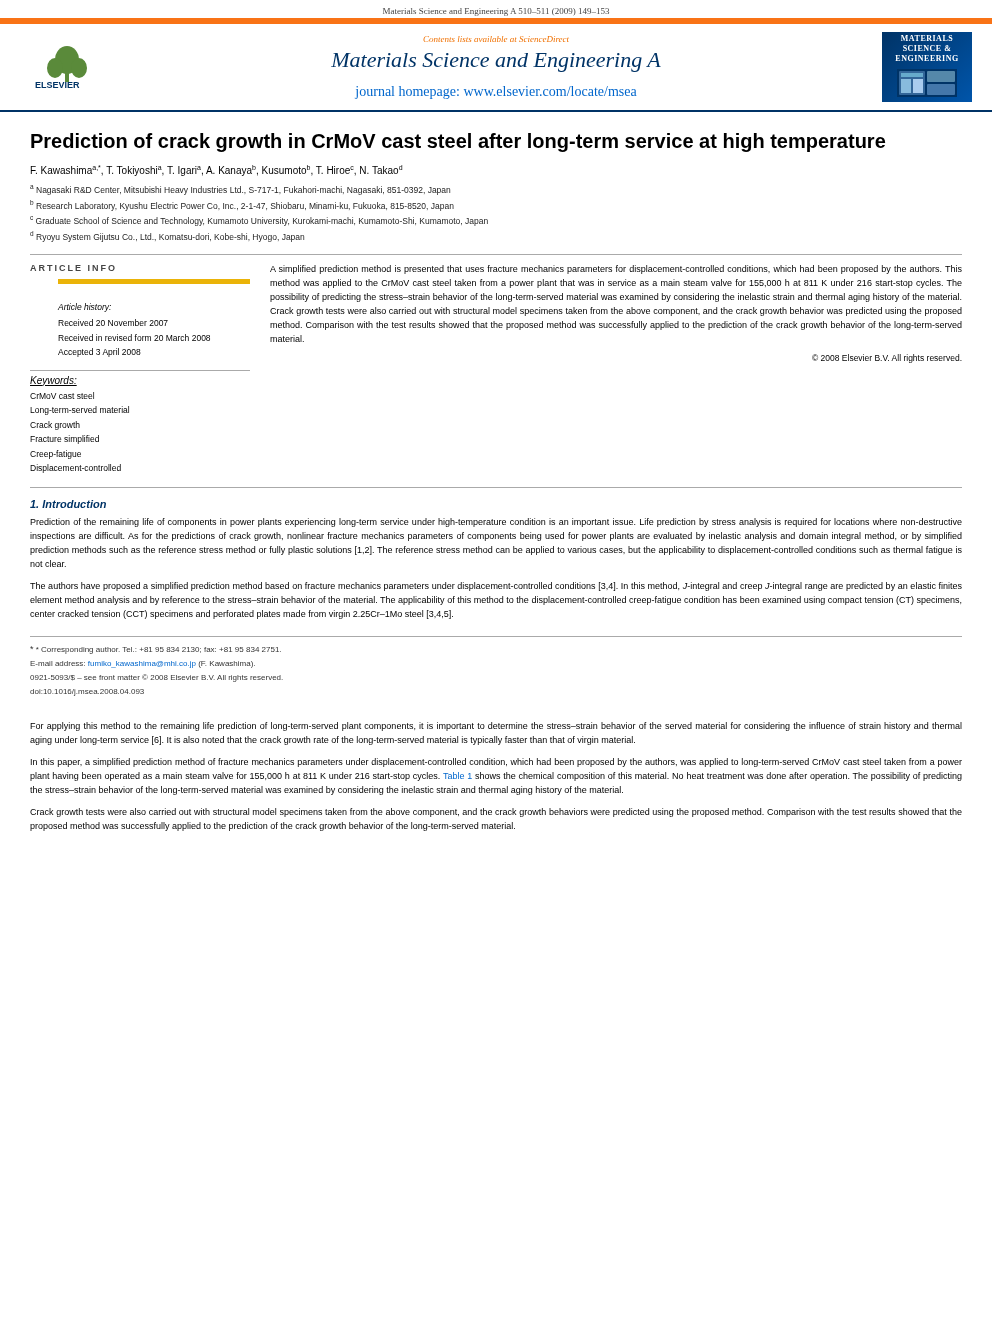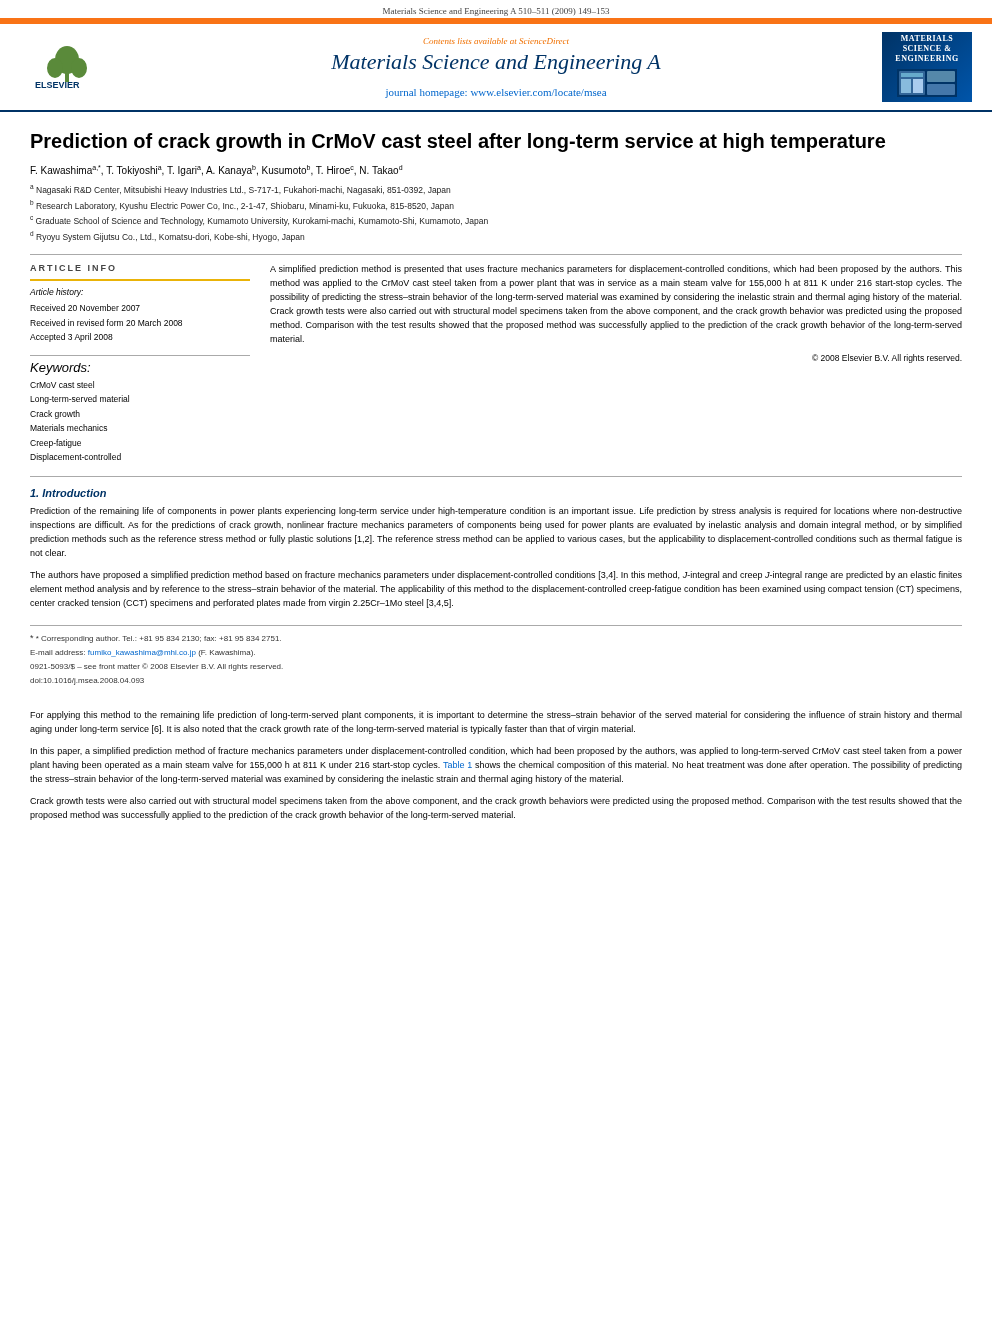--- a/index.html
+++ b/index.html
@@ -56,21 +56,21 @@
       color: #f07000;
       font-style: italic;
     }
     .journal-title-banner {
       font-size: 22px;
       font-style: italic;
       color: #003366;
       font-family: Georgia, serif;
     }
     .journal-homepage {
-      font-size: 11px;
+      font-size: 14px;
       color: #555;
       margin-top: 11px;
     }
     .journal-homepage span {
       color: #0066cc;
     }
     .banner-right {
       width: 90px;
       height: 70px;
       background: linear-gradient(135deg, #003366, #0055aa);
@@ -155,40 +155,42 @@
       font-size: 9px;
       font-weight: bold;
       letter-spacing: 2px;
       color: #444;
       margin-bottom: 6px;
       font-family: Arial, sans-serif;
     }
     .article-history {
       font-size: 8.5px;
       line-height: 1.7;
-      border-top: 2px solid #eab308;
-      padding-top: 4px;
-      font-family: Arial, sans-serif;
+      border-top: 5px solid #eab308;
+      padding-top: 16px;
+      font-family: Arial, sans-serif;
+      margin-left: 28px;
     }
     .ah-label {
       font-style: italic;
       font-size: 8.5px;
       margin-bottom: 2px;
     }
 
     .keywords-section {
       margin-top: 10px;
       border-top: 1px solid #aaa;
       padding-top: 4px;
       font-family: Arial, sans-serif;
     }
     .kw-label {
-      font-size: 13px;
+      font-size: 10px;
       font-style: italic;
       margin-bottom: 3px;
+      text-decoration: underline;
     }
     .kw-item {
       font-size: 8.5px;
       line-height: 1.7;
     }
 
     
     .abstract-label {
       font-size: 9px;
       font-weight: bold;
@@ -343,21 +345,21 @@
         <div>Received 20 November 2007</div>
         <div>Received in revised form 20 March 2008</div>
         <div>Accepted 3 April 2008</div>
       </div>
 
       <div class="keywords-section">
         <div class="kw-label">Keywords:</div>
         <div class="kw-item">CrMoV cast steel</div>
         <div class="kw-item">Long-term-served material</div>
         <div class="kw-item">Crack growth</div>
-        <div class="kw-item">Materials mechanics</div>
+        <div class="kw-item">Fracture simplified</div>
         <div class="kw-item">Creep-fatigue</div>
         <div class="kw-item">Displacement-controlled</div>
       </div>
     </div>
 
     <div class="col-right">
       <div class="abstract-text">A simplified prediction method is presented that uses fracture mechanics parameters for displacement-controlled conditions, which had been proposed by the authors. This method was applied to the CrMoV cast steel taken from a power plant that was in service as a main steam valve for 155,000 h at 811 K under 216 start-stop cycles. The possibility of predicting the stress–strain behavior of the long-term-served material was examined by considering the inelastic strain and thermal aging history of the material. Crack growth tests were also carried out with structural model specimens taken from the above component, and the crack growth behavior was predicted using the proposed method. Comparison with the test results showed that the proposed method was successfully applied to the prediction of the crack growth behavior of the long-term-served material.</div>
       <div class="copyright-line">© 2008 Elsevier B.V. All rights reserved.</div>
     </div>
   </div>

